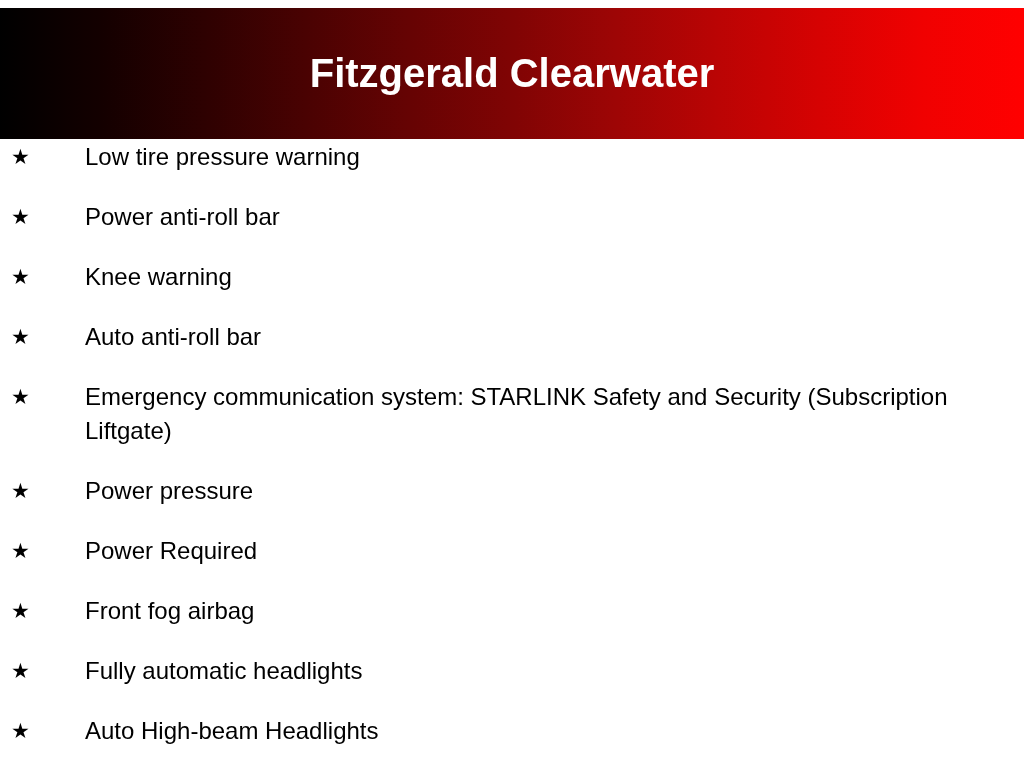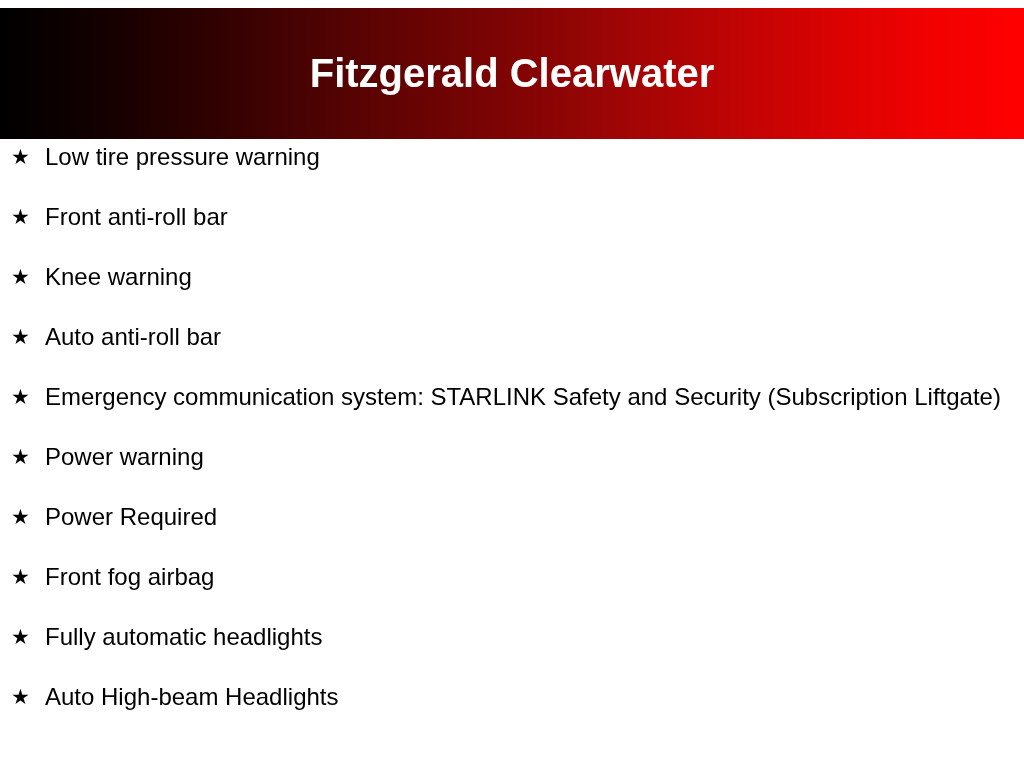--- a/index.html
+++ b/index.html
@@ -83,61 +83,62 @@
     left: 11px;
     top: 0;
     width: 24px;
     color: #000000;
     font-size: 21px;
     line-height: 34px;
     text-align: left;
   }
   .bullet-label {
     display: block;
+    margin-left: 40px;
   }
 </style>
 </head>
 <body>
 
 <div class="slide">
 
   <div class="title-banner">
     <div class="title-text">Fitzgerald Clearwater</div>
   </div>
 
   <ul class="body-list">
 
     <li class="bullet-item">
       <span class="bullet-star">★</span>
       <span class="bullet-label">Low tire pressure warning</span>
     </li>
 
     <li class="bullet-item">
       <span class="bullet-star">★</span>
-      <span class="bullet-label">Front anti-roll bar</span>
+      <span class="bullet-label">Power anti-roll bar</span>
     </li>
 
     <li class="bullet-item">
       <span class="bullet-star">★</span>
       <span class="bullet-label">Knee warning</span>
     </li>
 
     <li class="bullet-item">
       <span class="bullet-star">★</span>
       <span class="bullet-label">Auto anti-roll bar</span>
     </li>
 
     <li class="bullet-item">
       <span class="bullet-star">★</span>
       <span class="bullet-label">Emergency communication system: STARLINK Safety and Security (Subscription Liftgate)</span>
     </li>
 
     <li class="bullet-item">
       <span class="bullet-star">★</span>
-      <span class="bullet-label">Power warning</span>
+      <span class="bullet-label">Power pressure</span>
     </li>
 
     <li class="bullet-item">
       <span class="bullet-star">★</span>
       <span class="bullet-label">Power Required</span>
     </li>
 
     <li class="bullet-item">
       <span class="bullet-star">★</span>
       <span class="bullet-label">Front fog airbag</span>

